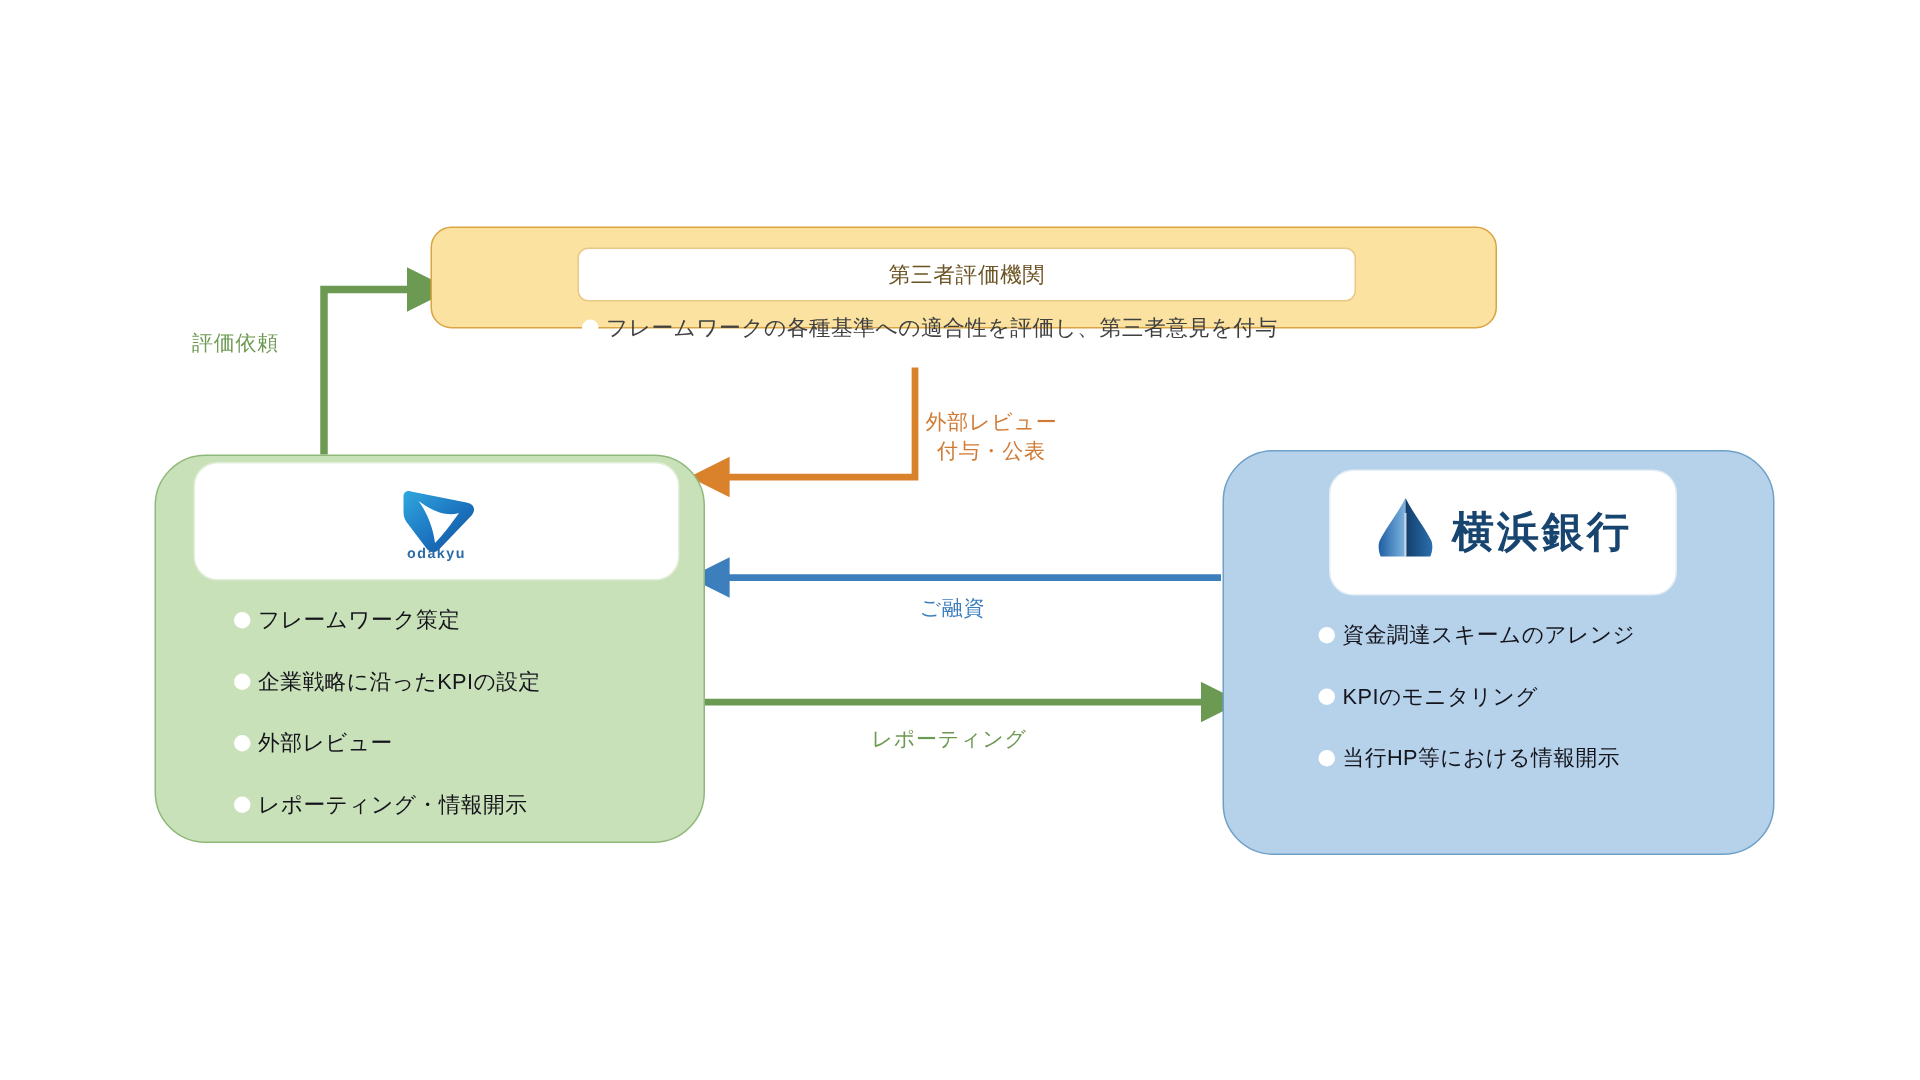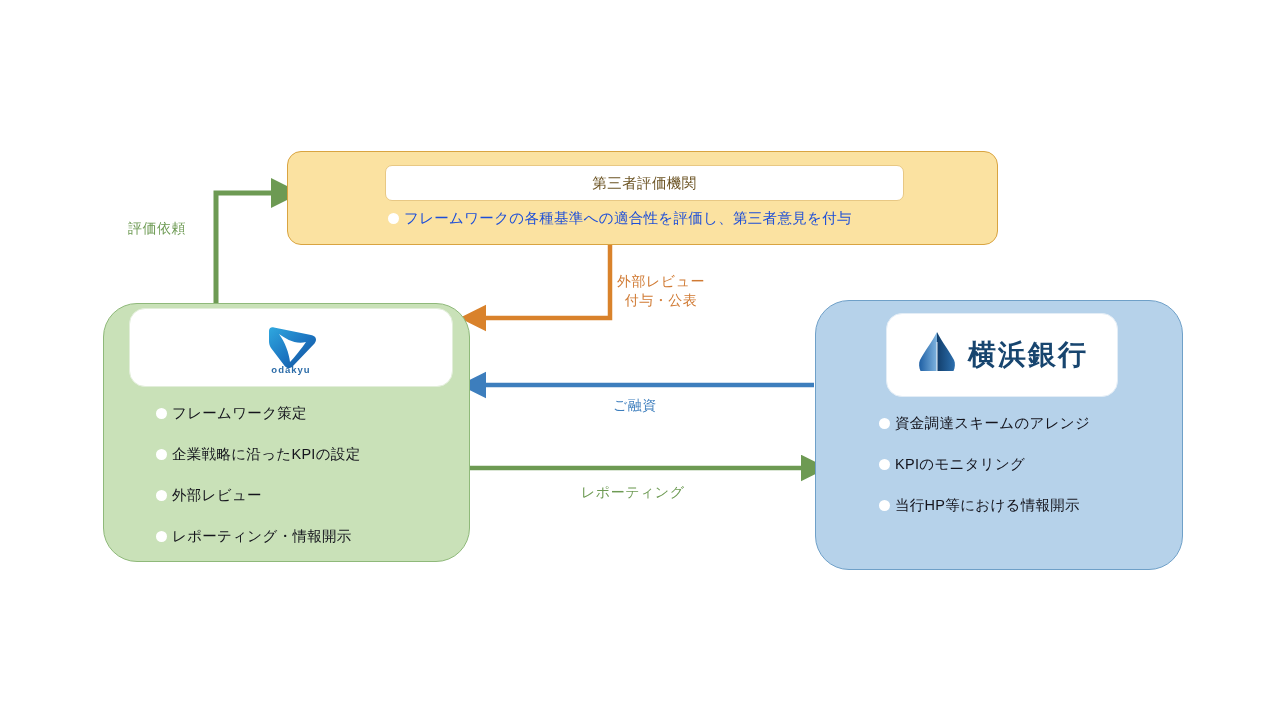--- a/index.html
+++ b/index.html
@@ -24,21 +24,21 @@
   
   .box {
     position: absolute;
     box-sizing: border-box;
   }
 
   .box-evaluator {
     left: 287px;
     top: 151px;
     width: 711px;
-    height: 94px;
+    height: 68px;
     background: #FBE2A1;
     border: 1.4px solid #D9A441;
     border-radius: 14px;
   }
   .evaluator-title-plate {
     position: absolute;
     left: 97px;
     top: 13px;
     width: 517px;
     height: 34px;
@@ -58,21 +58,21 @@
   .evaluator-bullet-row {
     position: absolute;
     left: 100px;
     top: 57px;
     display: flex;
     align-items: center;
     gap: 5px;
   }
   .evaluator-bullet-row .btext {
     font-size: 14.5px;
-    color: #1d4ed8;
+    color: #404040;
     letter-spacing: 0.3px;
   }
 
   .box-company {
     left: 103px;
     top: 303px;
     width: 367px;
     height: 259px;
     background: #C9E1B8;
     border: 1.4px solid #8FB97A;

